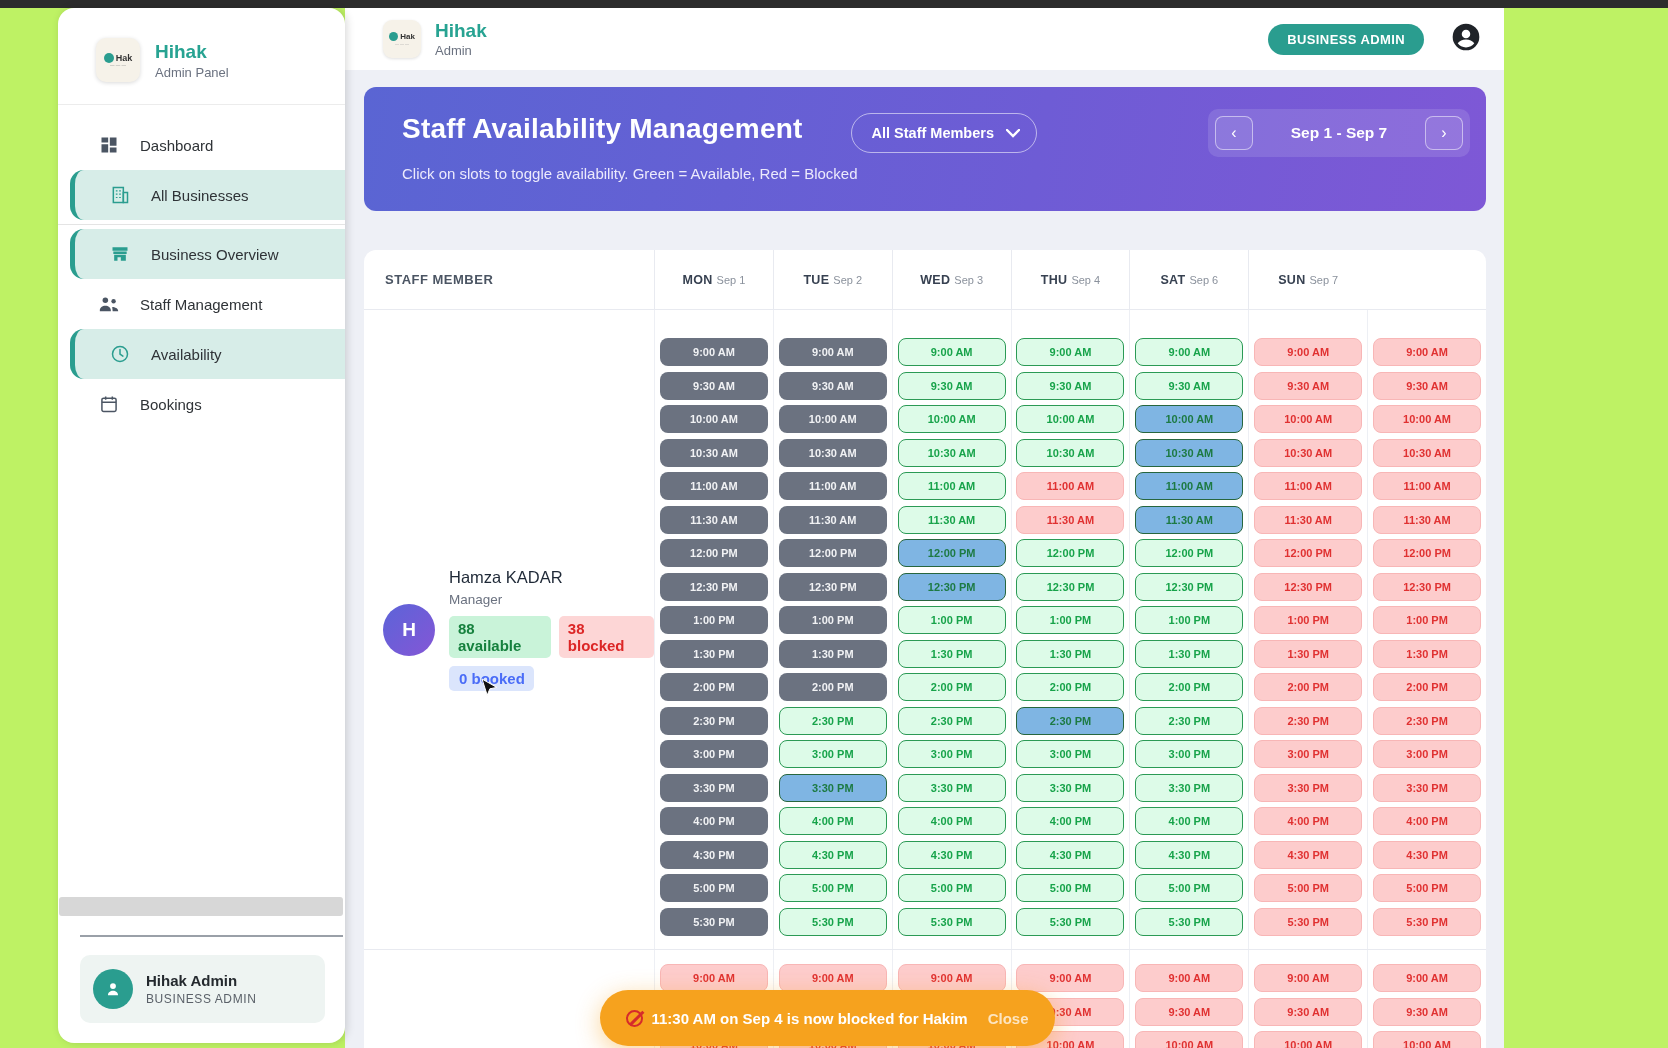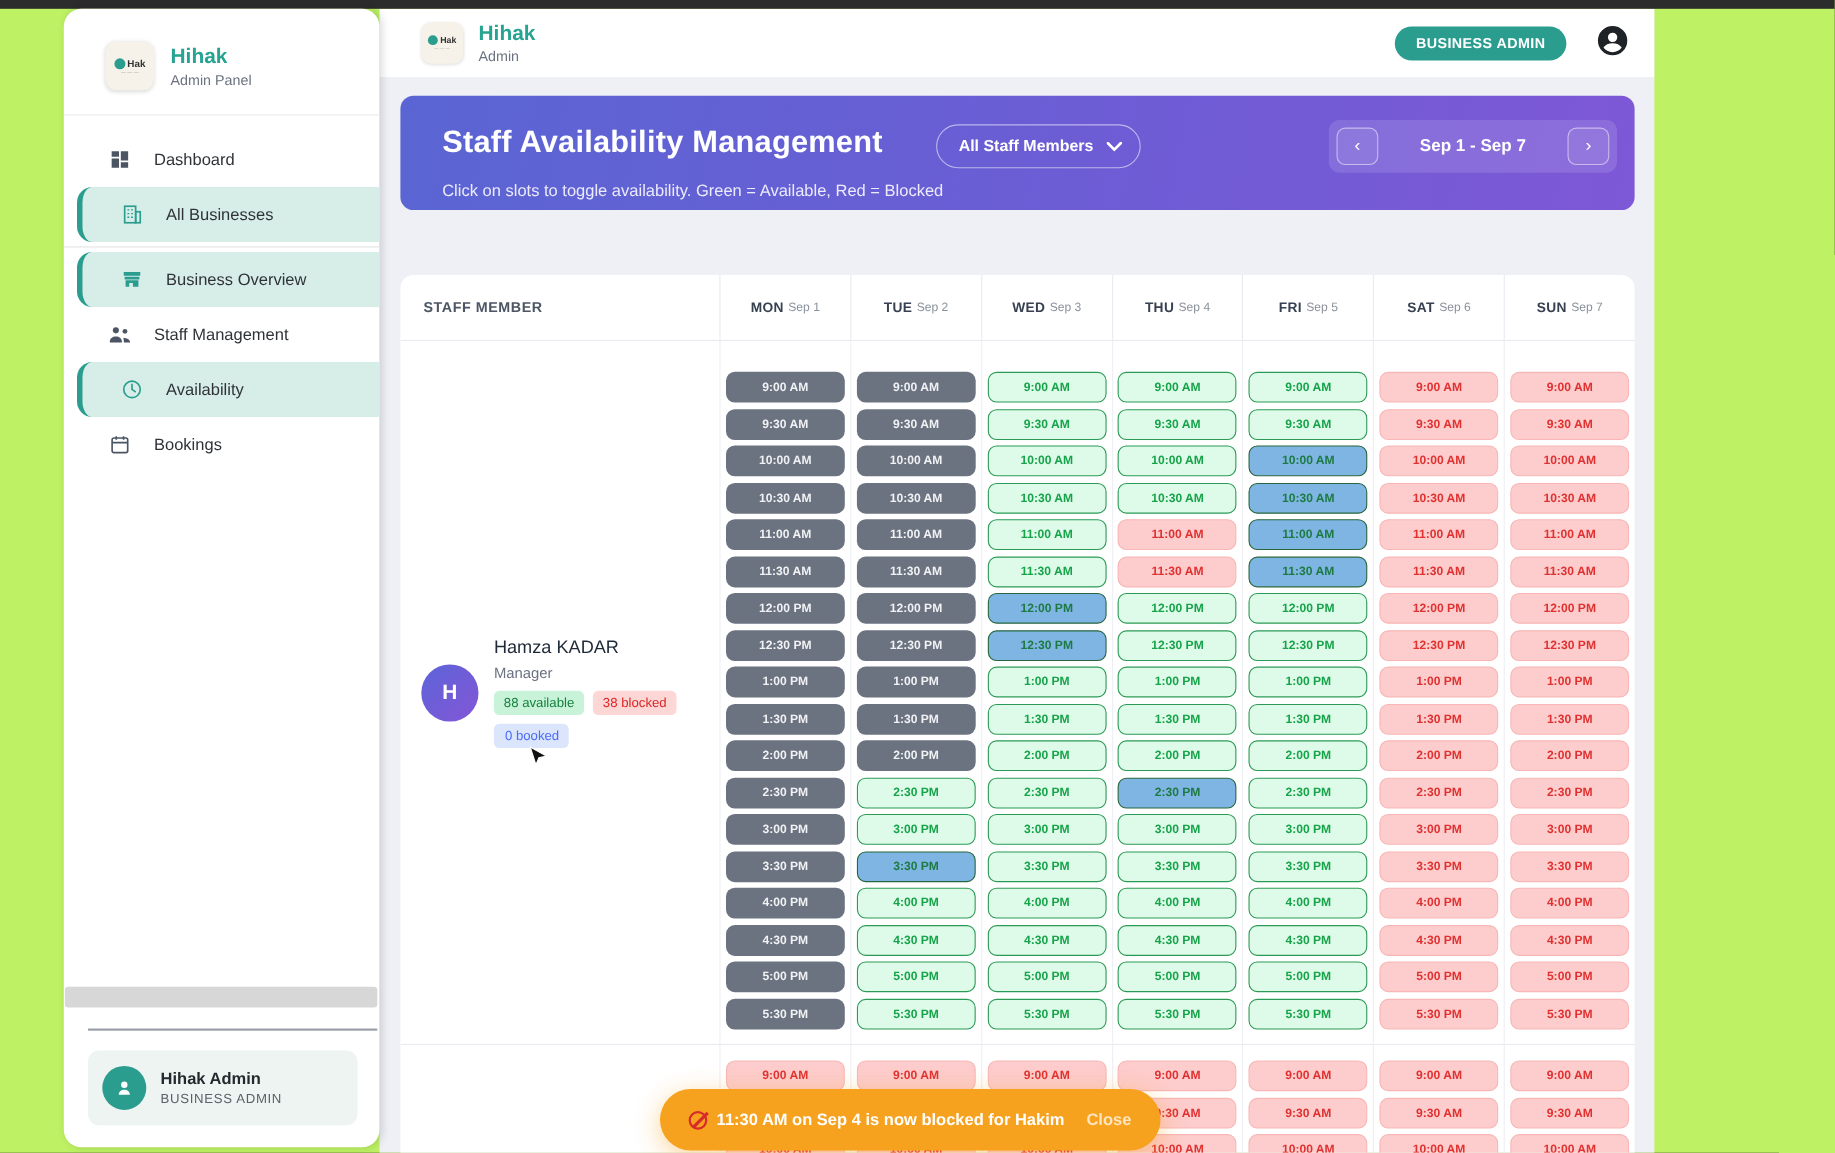--- a/index.html
+++ b/index.html
@@ -14,21 +14,21 @@
   .hdr-logo .dot { display:flex; align-items:center; gap:2px; font-size:8px; font-weight:bold; color:#333; }
   .hdr-logo .dot i { width:9px; height:9px; border-radius:50%; background:#2a9d8f; display:inline-block; }
   .hdr-logo .tiny { font-size:4px; color:#999; }
   .hdr-brand { margin-left:14px; }
   .hdr-brand .b1 { color:#27a392; font-size:19px; font-weight:bold; }
   .hdr-brand .b2 { color:#6b7280; font-size:13px; margin-top:1px; }
   .hdr-right { position:absolute; right:22px; display:flex; align-items:center; gap:26px; }
   .role-pill { background:#2a9d8f; color:#fff; font-size:13px; font-weight:bold; letter-spacing:.4px; padding:8px 19px; border-radius:999px; }
 
   
-  .banner { position:absolute; left:19px; top:79px; width:1122px; height:104px; border-radius:12px; background:linear-gradient(100deg,#5a65d3 0%,#6e5cd5 60%,#7e58d6 100%); color:#fff; }
+  .banner { position:absolute; left:19px; top:79px; width:1122px; height:124px; border-radius:12px; background:linear-gradient(100deg,#5a65d3 0%,#6e5cd5 60%,#7e58d6 100%); color:#fff; }
   .banner h1 { position:absolute; left:38px; top:26px; font-size:28px; font-weight:bold; letter-spacing:.2px; }
   .banner .sub { position:absolute; left:38px; top:78px; font-size:15px; font-weight:500; color:#eceafc; }
   .staff-filter { position:absolute; right:449px; top:26px; height:40px; padding:0 16px 0 20px; border:1.5px solid rgba(255,255,255,.55); border-radius:999px; display:flex; align-items:center; gap:12px; font-size:14.5px; font-weight:bold; cursor:pointer; }
   .datenav { position:absolute; right:16px; top:22px; width:262px; height:48px; background:rgba(255,255,255,.12); border-radius:10px; display:flex; align-items:center; justify-content:space-between; padding:0 7px; }
   .nav-btn { width:38px; height:34px; border:1px solid rgba(255,255,255,.5); background:rgba(255,255,255,.07); border-radius:8px; color:#fff; font-size:16px; display:flex; align-items:center; justify-content:center; cursor:pointer; }
   .daterange { font-size:15.5px; font-weight:bold; }
 
   
   .card { position:absolute; left:19px; top:242px; width:1122px; height:820px; background:#fff; border-radius:12px 12px 0 0; overflow:hidden; }
   .grid-head { display:grid; grid-template-columns:290px repeat(7,1fr); height:60px; border-bottom:1px solid #e8eaf0; }
@@ -47,21 +47,21 @@
   .slot.g { background:#6b7280; color:#f1f2f4; }
   .slot.a { background:#ddfbe8; color:#17a34a; border:1.5px solid #2b9a55; }
   .slot.b { background:#fdcccc; color:#e03131; border:1.5px solid #f8b6b6; }
   .slot.s { background:#7fb5e3; color:#1d7a43; border:1.5px solid #27663e; }
 
   .avatar { width:52px; height:52px; border-radius:50%; background:linear-gradient(135deg,#5c64d8,#8456d6); color:#fff; font-size:19px; font-weight:bold; display:flex; align-items:center; justify-content:center; flex:none; }
   .staff-info { margin-left:14px; }
   .staff-info .nm { font-size:16.5px; font-weight:normal; color:#1f2937; }
   .staff-info .rl { font-size:13.5px; color:#6b7280; margin-top:5px; }
   .badge-row { display:flex; gap:8px; margin-top:9px; }
-  .pill { font-size:12px; font-weight:normal; padding:4px 9px; border-radius:5px; }
+  .pill { font-size:15px; font-weight:bold; padding:4px 9px; border-radius:5px; }
   .pill.av { background:#c9f3d9; color:#15803d; }
   .pill.bl { background:#fdd6d6; color:#dc2626; }
   .pill.bk { background:#dbe5fc; color:#4a6cf7; display:inline-block; margin-top:8px;padding-left:10px; }
 
   
   .sidebar { position:absolute; left:58px; top:8px; width:287px; height:1035px; background:#fff; border-radius:16px; z-index:6; box-shadow:2px 0 8px rgba(0,0,0,.15); }
   .sb-brand { display:flex; align-items:center; gap:15px; padding:30px 0 0 38px; }
   .sb-logo { width:44px; height:44px; background:#f6f2e9; border-radius:10px; display:flex; flex-direction:column; align-items:center; justify-content:center; box-shadow:0 1px 4px rgba(0,0,0,.15); }
   .sb-logo .dot { display:flex; align-items:center; gap:2px; font-size:9px; font-weight:bold; color:#333; }
   .sb-logo .dot i { width:10px; height:10px; border-radius:50%; background:#2a9d8f; display:inline-block; }
@@ -150,24 +150,20 @@
           </div>
           <div class="gh-day">
             <span class="dname">WED</span>
             <span class="ddate">Sep 3</span>
           </div>
           <div class="gh-day">
             <span class="dname">THU</span>
             <span class="ddate">Sep 4</span>
           </div>
           <div class="gh-day">
-            <span class="dname">FRI</span>
-            <span class="ddate">Sep 5</span>
-          </div>
-          <div class="gh-day">
             <span class="dname">SAT</span>
             <span class="ddate">Sep 6</span>
           </div>
           <div class="gh-day">
             <span class="dname">SUN</span>
             <span class="ddate">Sep 7</span>
           </div>
         </div>
       <div id="table-body">
           <div class="row-section">

